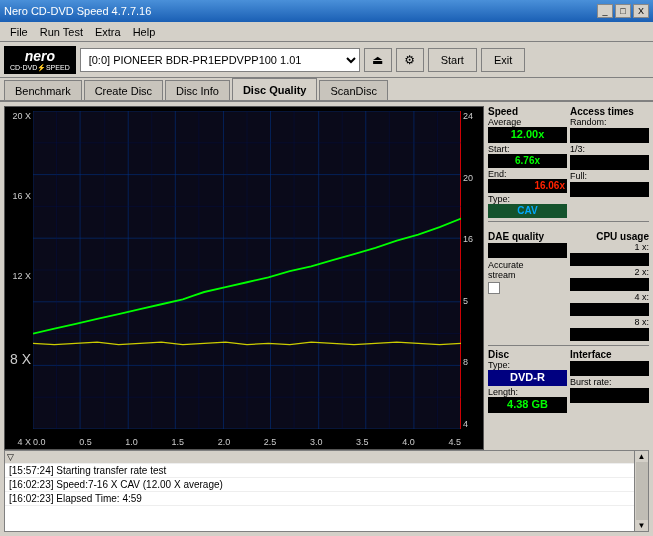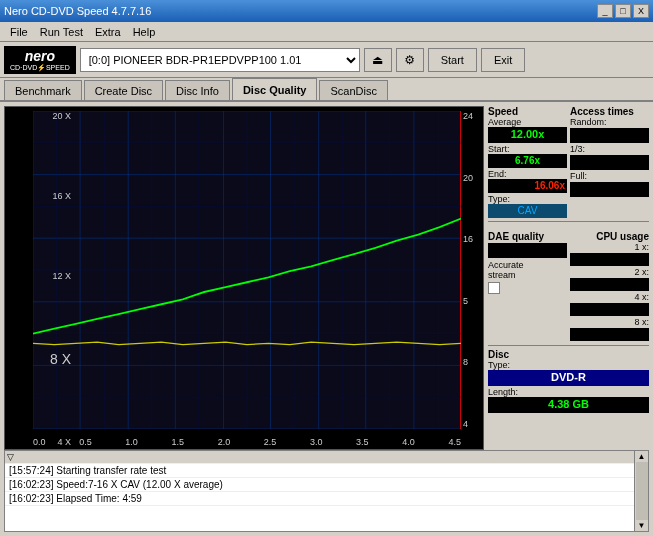--- a/index.html
+++ b/index.html
@@ -74,21 +74,21 @@
   <div class="tab active">Disc Quality</div>
   <div class="tab">ScanDisc</div>
 </div>
 
 <div class="main-wrapper">
   <div class="content-row">
 
     <div style="flex:1; display:flex; flex-direction:column; padding:4px 4px 0 4px;">
       <div style="flex:1; position:relative; background:#000; border:1px solid #555;">
 
-        <div style="position:absolute; left:0; top:4px; bottom:2px; width:28px; display:flex; flex-direction:column; justify-content:space-between; z-index:2;margin-left:40px;">
+        <div style="position:absolute; left:0; top:4px; bottom:2px; width:28px; display:flex; flex-direction:column; justify-content:space-between; z-index:2;">
           <span style="font-size:9px;color:#ccc;text-align:right;display:block;padding-right:2px;">20 X</span>
           <span style="font-size:9px;color:#ccc;text-align:right;display:block;padding-right:2px;">16 X</span>
           <span style="font-size:9px;color:#ccc;text-align:right;display:block;padding-right:2px;">12 X</span>
           <span style="font-size:14px;color:#ccc;text-align:right;display:block;padding-right:2px;">8 X</span>
           <span style="font-size:9px;color:#ccc;text-align:right;display:block;padding-right:2px;">4 X</span>
         </div>
 
         <div style="position:absolute; left:28px; right:22px; top:4px; bottom:20px; background:#0a0a1a; overflow:hidden;">
           <svg width="100%" height="100%" viewBox="0 0 400 260" preserveAspectRatio="none">
 
@@ -207,21 +207,21 @@
 
         <div style="flex:1;">
           <div style="font-size:10px; font-weight:bold;">Speed</div>
           <div style="font-size:9px;">Average</div>
           <div style="background:#000; color:#00ff00; font-size:11px; font-weight:bold; padding:1px 2px; text-align:center; min-height:16px;">12.00x</div>
           <div style="font-size:9px; margin-top:1px;">Start:</div>
           <div style="background:#000; color:#00ff00; font-size:10px; font-weight:bold; padding:1px 2px; text-align:center; min-height:14px;">6.76x</div>
           <div style="font-size:9px; margin-top:1px;">End:</div>
           <div style="background:#000; color:#ff2200; font-size:10px; font-weight:bold; padding:1px 2px; text-align:right; min-height:14px;">16.06x</div>
           <div style="font-size:9px; margin-top:1px;">Type:</div>
-          <div style="background:#0c4a6e; color:#00aaff; font-size:10px; font-weight:normal; padding:1px 2px; text-align:center; min-height:14px;">CAV</div>
+          <div style="background:#14532d; color:#00aaff; font-size:10px; font-weight:bold; padding:1px 2px; text-align:center; min-height:14px;">CAV</div>
         </div>
 
         <div style="flex:1;">
           <div style="font-size:10px; font-weight:bold;">Access times</div>
           <div style="font-size:9px;">Random:</div>
           <div style="background:#000; height:15px; margin:1px 0;"></div>
           <div style="font-size:9px; margin-top:1px;">1/3:</div>
           <div style="background:#000; height:15px; margin:1px 0;"></div>
           <div style="font-size:9px; margin-top:1px;">Full:</div>
           <div style="background:#000; height:15px; margin:1px 0;"></div>
@@ -260,20 +260,26 @@
       <div style="display:flex; gap:3px;">
 
         <div style="flex:1;">
           <div style="font-size:10px; font-weight:bold;">Disc</div>
           <div style="font-size:9px;">Type:</div>
           <div style="background:#000080; color:white; font-size:11px; font-weight:bold; padding:1px 2px; text-align:center; min-height:16px;">DVD-R</div>
           <div style="font-size:9px; margin-top:1px;">Length:</div>
           <div style="background:#000; color:#00ff00; font-size:11px; font-weight:bold; padding:1px 2px; text-align:center; min-height:16px;">4.38 GB</div>
         </div>
 
+        <div style="flex:1;">
+          <div style="font-size:10px; font-weight:bold;">Interface</div>
+          <div style="background:#000; height:15px; margin:1px 0;"></div>
+          <div style="font-size:9px; margin-top:1px;">Burst rate:</div>
+          <div style="background:#000; height:15px; margin:1px 0;"></div>
+        </div>
       </div>
 
     </div>
   </div>
 
   <div class="log-row" style="display:flex; margin:0 4px 4px 4px;">
     <div style="flex:1; background:white; border:1px solid #808080; overflow:hidden; position:relative;">
       <div style="display:flex; align-items:center; padding:1px 2px; border-bottom:1px solid #eee; background:#d4d0c8;">
         <span style="font-size:9px;">▽</span>
       </div>

